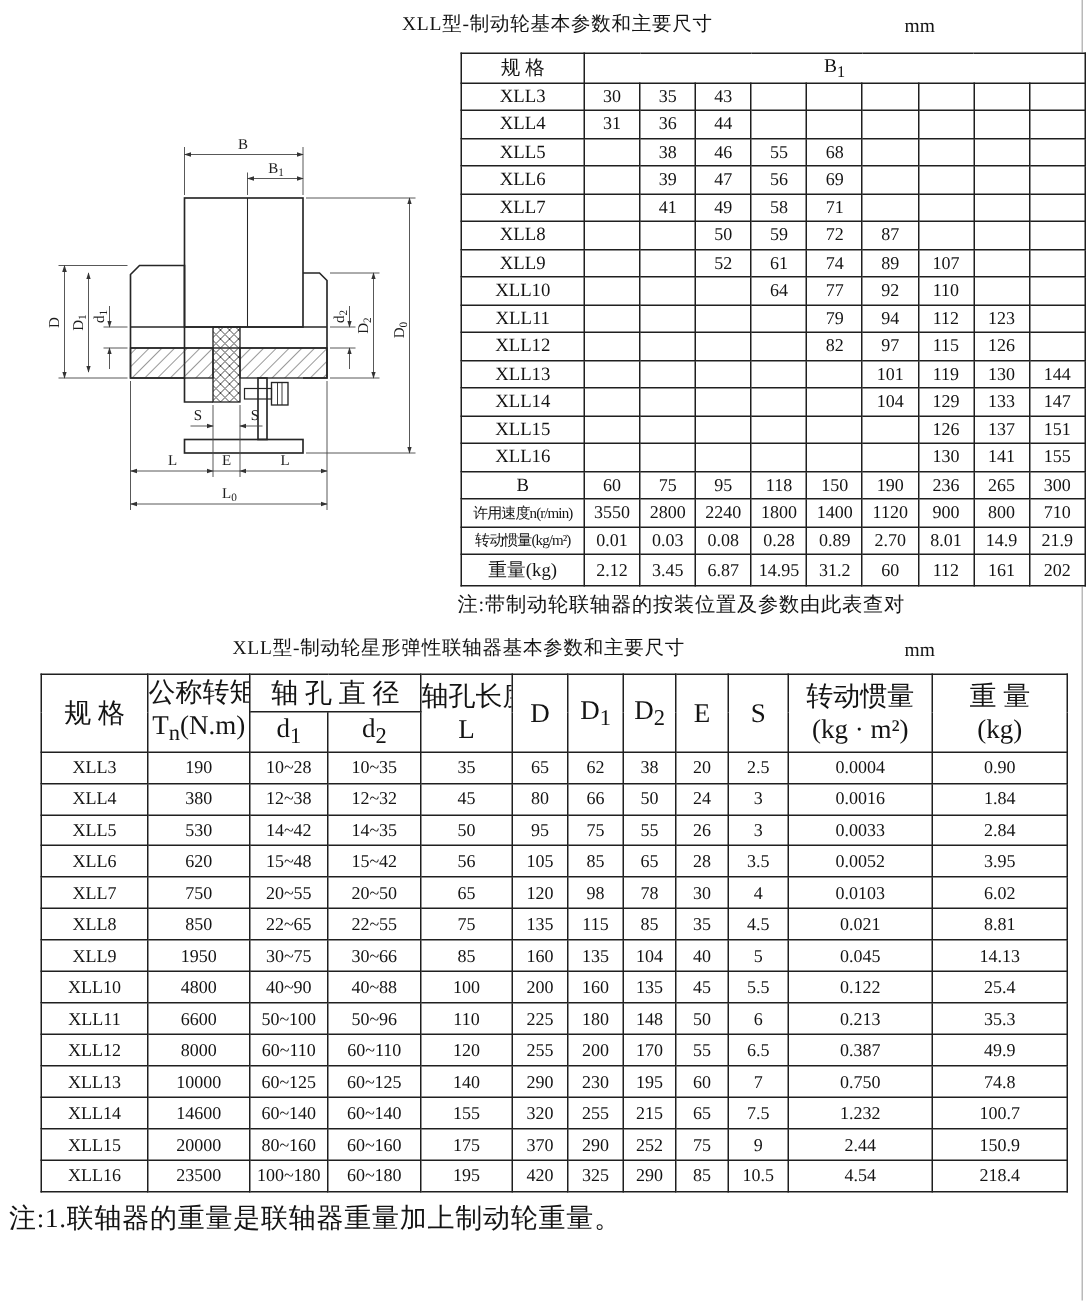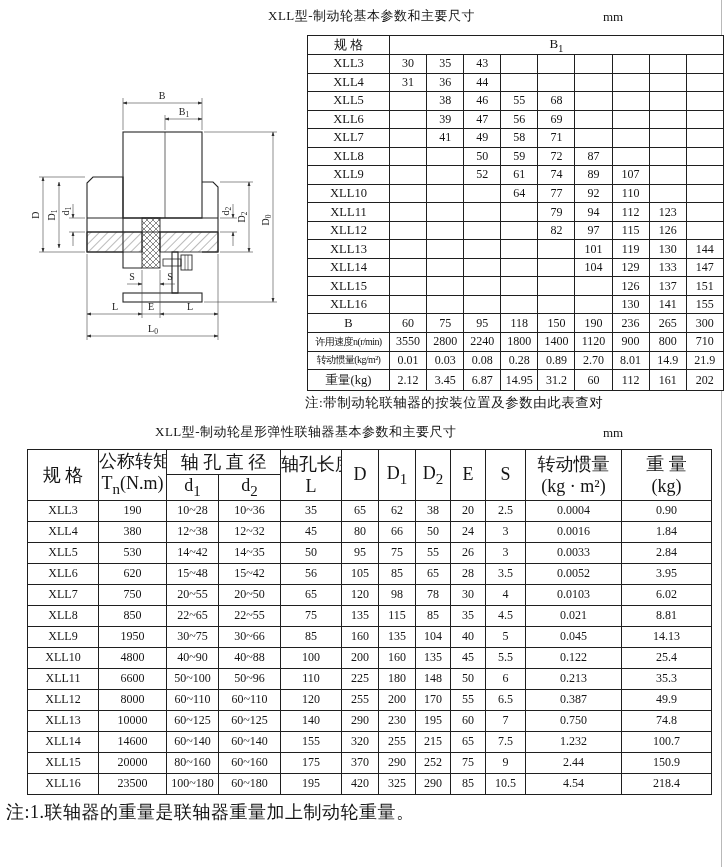--- a/index.html
+++ b/index.html
@@ -427,21 +427,21 @@
     <tr>
       <th>d<sub>1</sub></th>
       <th>d<sub>2</sub></th>
     </tr>
   </thead>
   <tbody>
       <tr>
         <td class="lbl">XLL3</td>
         <td>190</td>
         <td>10~28</td>
-        <td>10~36</td>
+        <td>10~35</td>
         <td>35</td>
         <td>65</td>
         <td>62</td>
         <td>38</td>
         <td>20</td>
         <td>2.5</td>
         <td>0.0004</td>
         <td>0.90</td>
       </tr>
       <tr>

